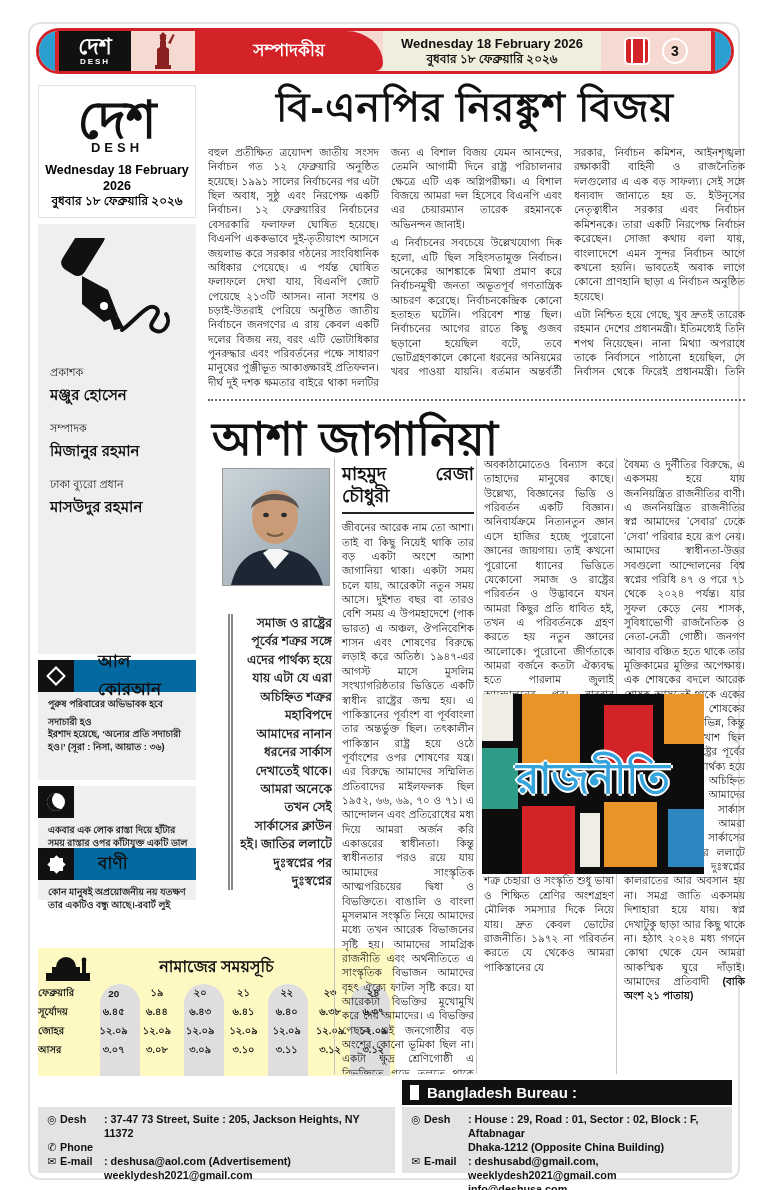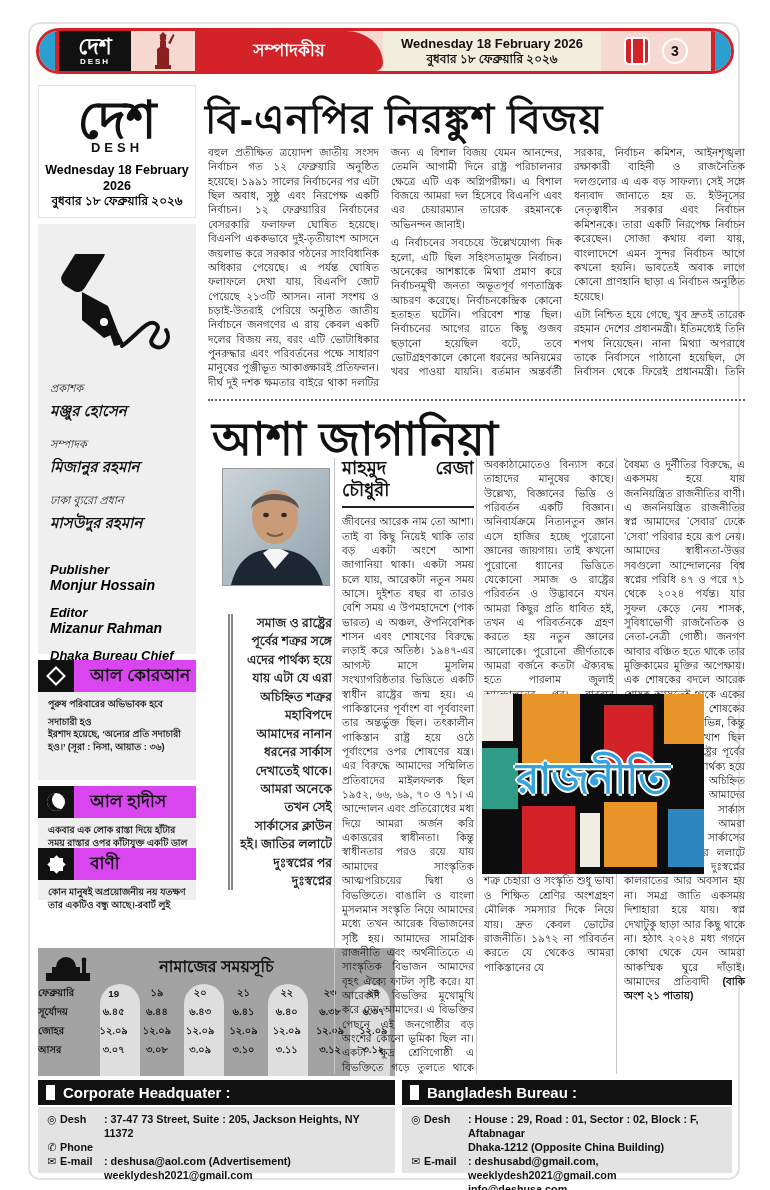--- a/index.html
+++ b/index.html
@@ -38,63 +38,63 @@
   
   .rail-box { position:absolute; left:38px; width:158px; background:#efefef; }
   .logo-box { top:85px; height:133px; background:#fff; border:1px solid #e2e2e2;
               display:flex; flex-direction:column; align-items:center; justify-content:center; }
   .logo-bn { font-size:52px; font-weight:bold; color:#111; line-height:1; }
   .logo-en { font-size:13px; font-weight:bold; letter-spacing:4px; color:#111; margin-top:-6px; }
   .logo-dates { text-align:center; margin-top:8px; line-height:1.25; }
   .logo-dates .en { font-size:12.5px; font-weight:bold; }
   .logo-dates .bn { font-size:12px; font-weight:bold; }
 
-  .pen-box { top:224px; height:430px; padding:26px 12px;font-style:italic; }
+  .pen-box { top:224px; height:430px; padding:10px 12px; }
   .pen-art { display:block; margin:4px auto 18px auto; }
   .staff-bn .lbl { font-size:11px; color:#222; margin-top:12px; }
   .staff-bn .nm  { font-size:15px; font-weight:bold; color:#111; }
   .staff-en { margin-top:26px; }
   .staff-en .lbl { font-size:13px; font-weight:bold; margin-top:12px; }
   .staff-en .nm  { font-size:14px; font-weight:bold; }
 
   .sec { padding-bottom:6px; }
   .sec-head { display:flex; align-items:stretch; height:32px; }
   .sec-ic { width:36px; background:#111; display:flex; align-items:center; justify-content:center; }
-  .sec-tt { flex:1; background:#d946ef; color:#111; font-size:17px; font-weight:bold;
-            display:flex; align-items:center; padding-left:16px; }
+  .sec-tt { flex:1; background:#0369a1; color:#111; font-size:17px; font-weight:bold;
+            display:flex; align-items:center; padding-left:24px; }
   .sec-bd { padding:6px 8px 2px 10px; font-size:9.3px; font-weight:bold; color:#1a1a1a;
             line-height:1.35; overflow:hidden; }
   .sec-bd .sub { margin-top:5px; }
   .quran-box  { top:660px; height:120px; }
   .hadith-box { top:786px; height:102px; }
   .bani-box   { top:848px; height:52px; }
   .quran-box .sec-bd  { height:84px; }
   .hadith-box .sec-bd { height:66px; }
   .bani-box .sec-bd   { height:30px; }
   .diamond { width:14px; height:14px; border:2.5px solid #fff; transform:rotate(45deg); }
   .crescent { width:18px; height:18px; border-radius:50%; background:#fff;
               box-shadow:5px -2px 0 0 #111 inset; }
   .star8 { position:relative; width:13px; height:13px; background:#fff; }
   .star8::after { content:""; position:absolute; inset:0; background:#fff; transform:rotate(45deg); }
 
   
   .prayer { position:absolute; left:38px; top:948px; width:357px; height:128px;
-            background:#a3a3a3; overflow:hidden; }
+            background:#fef9c3; overflow:hidden; }
   .arch { position:absolute; top:36px; width:40px; height:92px; background:#dedede;
           border-radius:20px 20px 0 0; }
   .prayer-title { position:relative; text-align:center; font-size:16px; font-weight:bold;
                   padding-top:6px; color:#111; }
   .mosque { position:absolute; left:8px; top:5px; }
   .ptab { position:relative; width:100%; border-collapse:collapse; table-layout:fixed;
           font-size:9.8px; font-weight:bold; color:#111; margin-top:3px; }
   .ptab td { text-align:center; padding:1px 0; }
   .ptab td.lb { text-align:left; padding-right:4px; width:54px; }
 
   
-  .a1-head { position:absolute; left:205px; top:88px; width:540px; text-align:left;
+  .a1-head { position:absolute; left:205px; top:76px; width:540px; text-align:center;
              font-size:40px; font-weight:bold; color:#111; letter-spacing:1px; }
   .a1-cols { position:absolute; left:208px; top:146px; width:537px; height:248px;
              column-count:3; column-gap:12px; font-size:10.4px; line-height:1.38;
              text-align:justify; color:#111; overflow:hidden; }
   .a1-cols p { margin-bottom:4px; }
   .dotted { position:absolute; left:208px; top:399px; width:537px; border-top:2px dotted #666; }
 
   
   .a2-head { position:absolute; left:212px; top:404px; width:330px; font-size:46px;
              font-weight:bold; color:#111; }
@@ -104,21 +104,21 @@
            border-left:5px double #888; padding-left:6px; text-align:right;
            font-size:12.3px; font-weight:bold; line-height:1.5; color:#222; overflow:hidden; }
   .a2col { position:absolute; top:458px; height:616px; font-size:10.4px; line-height:1.38;
            text-align:justify; color:#111; overflow:hidden; border-left:1px solid #c4c4c4;
            padding-left:7px; }
   .colB { left:334px; width:140px; }
   .colC { left:476px; width:138px; }
   .colD { left:616px; width:129px; }
   .a2col p { margin-bottom:4px; }
   .author { font-size:18px; font-weight:bold; color:#111; border-bottom:2px solid #222;
-            padding-bottom:5px; margin-bottom:7px; line-height:1.2; }
+            padding-bottom:5px; margin-bottom:7px; line-height:1.2;margin-top:6px; }
   .cont { font-weight:bold; }
 
   
   .rajniti { position:absolute; left:482px; top:694px; width:222px; height:180px;
              background:#0d0d0d; overflow:hidden; }
   .rj { position:absolute; }
   .rj1 { left:18%; top:0;   width:26%; height:40%; background:#e89428; }
   .rj2 { left:55%; top:6%;  width:22%; height:34%; background:#d42328; }
   .rj3 { left:0;   top:30%; width:16%; height:34%; background:#2e9c86; }
   .rj4 { left:82%; top:0;   width:18%; height:28%; background:#e89428; }
@@ -201,28 +201,20 @@
       <path d="M70 92 C86 80 96 64 104 70 C112 76 92 86 102 92 C112 98 120 84 114 76" stroke="#111" stroke-width="4" fill="none" stroke-linecap="round"></path>
     </svg>
     <div class="staff-bn">
       <div class="lbl">প্রকাশক</div>
       <div class="nm">মঞ্জুর হোসেন</div>
       <div class="lbl">সম্পাদক</div>
       <div class="nm">মিজানুর রহমান</div>
       <div class="lbl">ঢাকা ব্যুরো প্রধান</div>
       <div class="nm">মাসউদুর রহমান</div>
     </div>
-    <div class="staff-en">
-      <div class="lbl">Publisher</div>
-      <div class="nm">Monjur Hossain</div>
-      <div class="lbl">Editor</div>
-      <div class="nm">Mizanur Rahman</div>
-      <div class="lbl">Dhaka Bureau Chief</div>
-      <div class="nm">Masudur Rahman</div>
-    </div>
   </div>
 
   <div class="rail-box sec quran-box">
     <div class="sec-head">
       <span class="sec-ic">
           <span class="diamond"></span>
         </span>
       <span class="sec-tt">আল কোরআন</span>
     </div>
     <div class="sec-bd">
@@ -230,21 +222,20 @@
       <div class="sub">সদাচারী হও</div>
       <div>ইরশাদ হয়েছে, ‘অন্যের প্রতি সদাচারী হও।’ (সূরা : নিসা, আয়াত : ৩৬)</div>
     </div>
   </div>
 
   <div class="rail-box sec hadith-box">
     <div class="sec-head">
       <span class="sec-ic">
           <span class="crescent"></span>
         </span>
-      <span class="sec-tt">আল হাদীস</span>
     </div>
     <div class="sec-bd">একবার এক লোক রাস্তা দিয়ে হাঁটার সময় রাস্তার ওপর কাঁটাযুক্ত একটি ডাল পড়ে থাকতে দেখল। লোকটি কাঁটাযুক্ত ডালটি রাস্তা থেকে সরিয়ে ফেলল। আল্লাহ তাকে ধন্যবাদ দিলেন, এবং তার সব অপরাধ ক্ষমা করে দিলেন। -বুখারী</div>
   </div>
 
   <div class="rail-box sec bani-box">
     <div class="sec-head">
       <span class="sec-ic">
           <span class="star8"></span>
         </span>
       <span class="sec-tt">বাণী</span>
@@ -264,21 +255,21 @@
         <rect x="36" y="8" width="4" height="20"></rect>
         <circle cx="38" cy="7" r="2.4"></circle>
         <rect x="0" y="20" width="44" height="8"></rect>
       </g>
     </svg>
     <div class="prayer-title">নামাজের সময়সূচি</div>
     <table class="ptab">
       <tbody>
           <tr>
         <td class="lb">ফেব্রুয়ারি</td>
-        <td>19</td>
+        <td>20</td>
         <td>১৯</td>
         <td>২০</td>
         <td>২১</td>
         <td>২২</td>
         <td>২৩</td>
         <td>২৪</td>
       </tr>
       <tr>
         <td class="lb">সূর্যোদয়</td>
         <td>৬.৪৫</td>
@@ -367,24 +358,20 @@
     <div class="rj rj3"></div>
     <div class="rj rj4"></div>
     <div class="rj rj5"></div>
     <div class="rj rj6"></div>
     <div class="rj rj7"></div>
     <div class="rj rj8"></div>
     <div class="rj rj9"></div>
     <div class="rj-word">রাজনীতি</div>
   </div>
 
-  <div class="fbar fbar-l">
-    <span class="sq"></span>
-    <span>Corporate Headquater :</span>
-  </div>
   <div class="fbar fbar-r">
     <span class="sq"></span>
     <span>Bangladesh Bureau :</span>
   </div>
 
   <div class="fbox fbox-l">
     <div class="frow">
       <span class="ic">◎</span>
       <span class="lb">Desh</span>
       <span class="vl">: 37-47 73 Street, Suite : 205, Jackson Heights, NY 11372</span>

